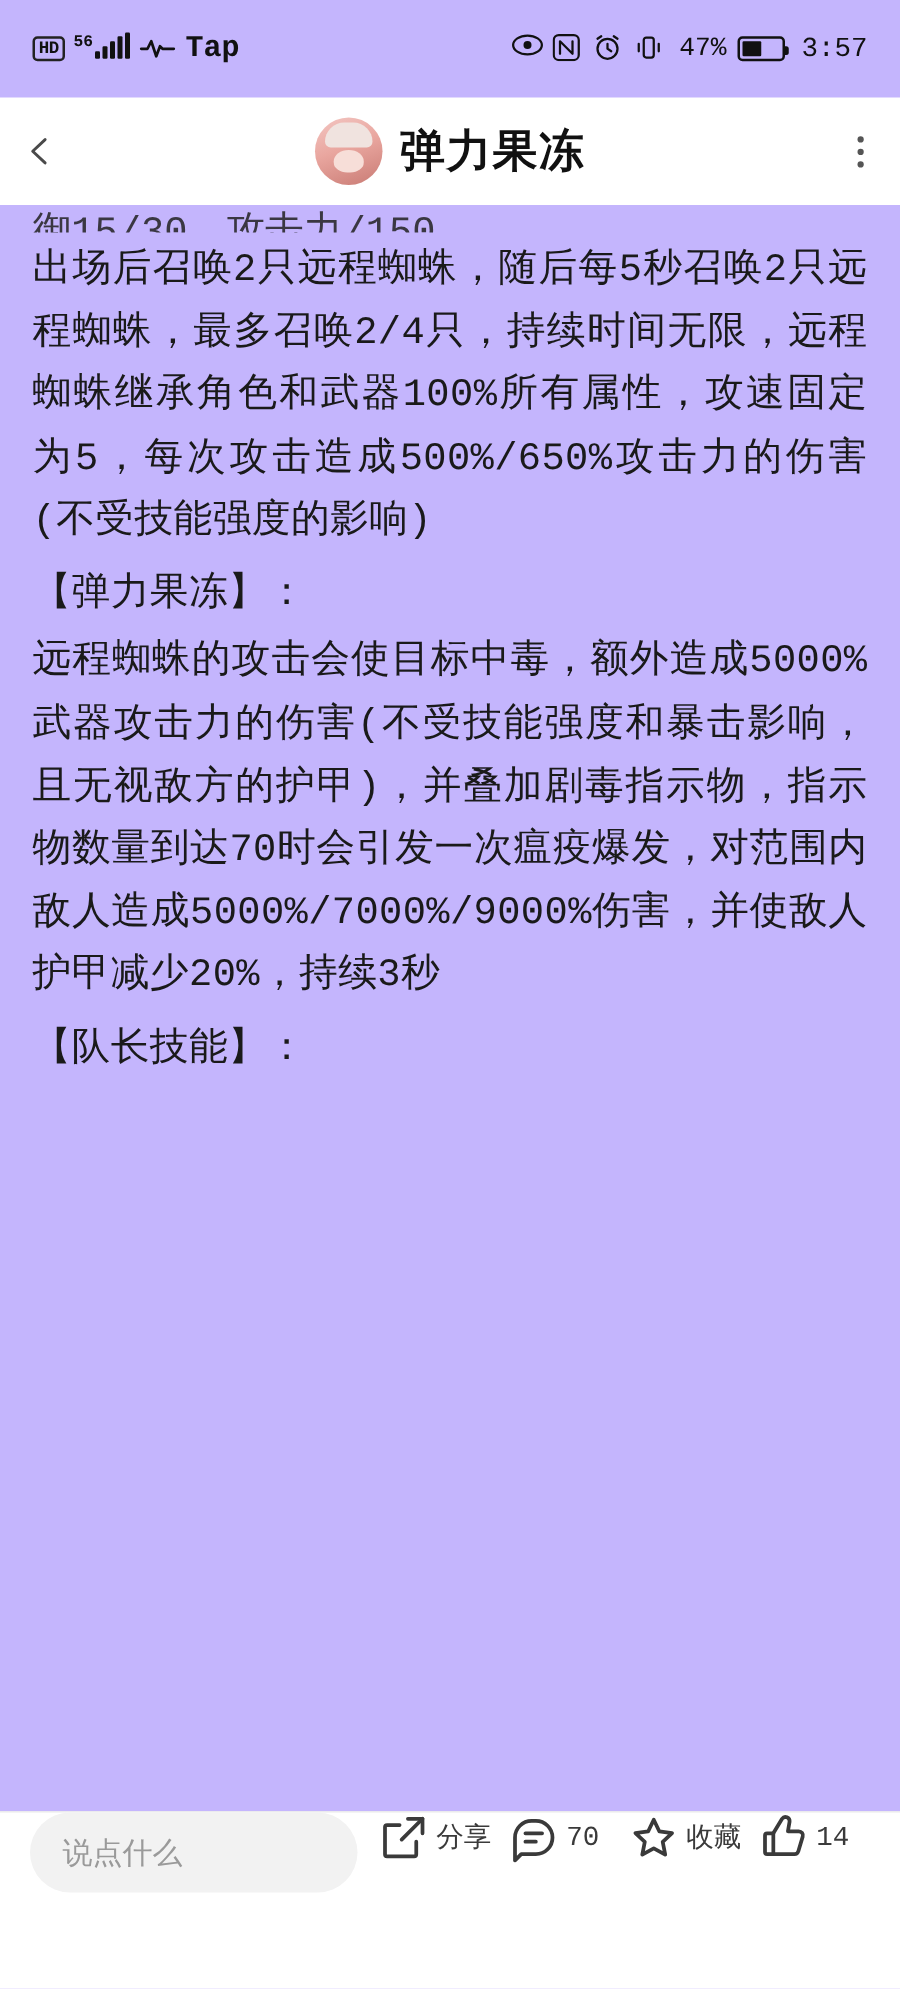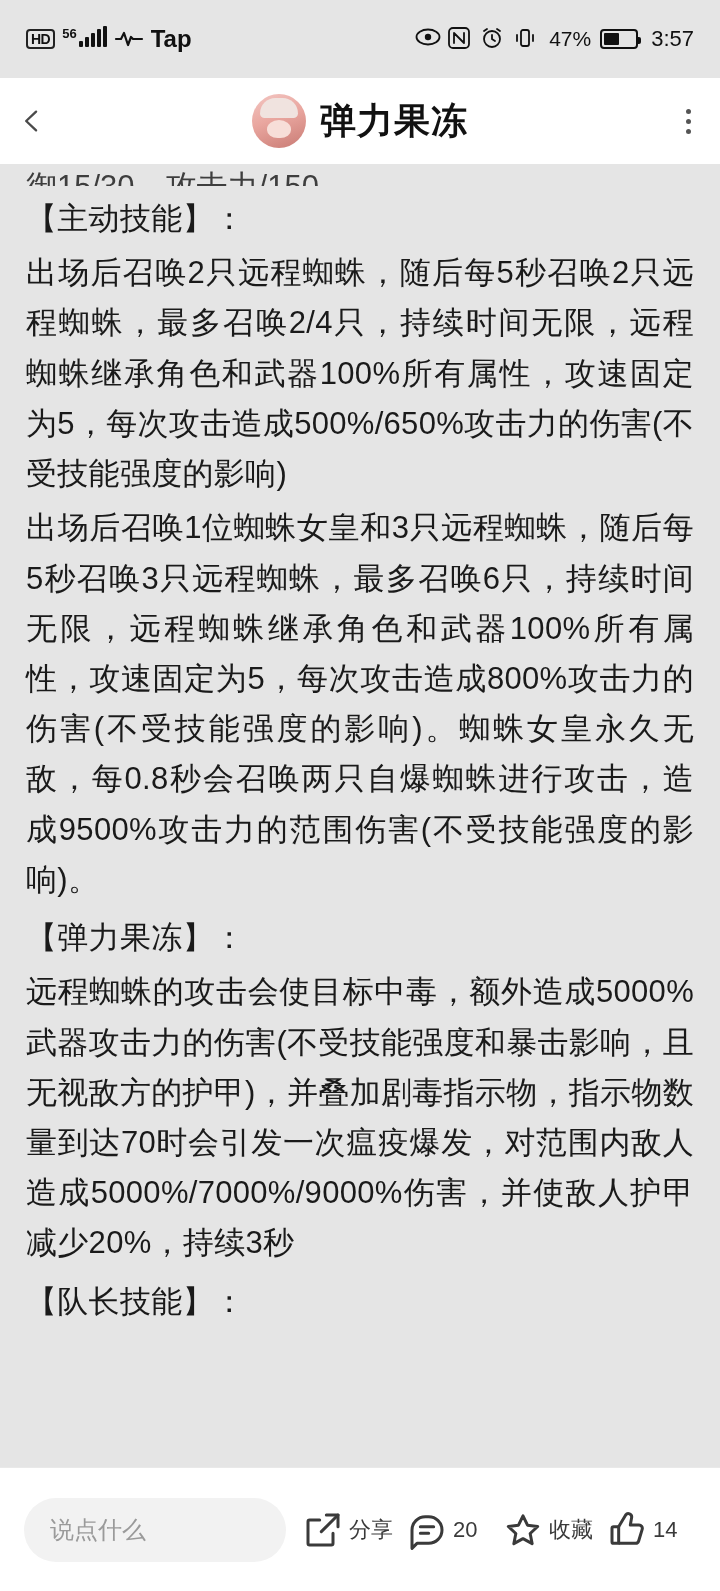--- a/index.html
+++ b/index.html
@@ -7,23 +7,24 @@
     width: 720px;
     height: 1591px;
     background: #ffffff;
     font-family: "Liberation Sans", sans-serif;
     overflow: hidden;
   }
   .phone {
     position: relative;
     width: 720px;
     height: 1591px;
-    background: #e5e5e5;
+    background: #c4b5fd;
     display: flex;
     flex-direction: column;
+    font-family: Liberation Mono, monospace;
   }
 
   
   .status-bar {
     height: 78px;
     display: flex;
     align-items: center;
     padding: 0 26px;
     font-size: 21px;
     color: #111;
@@ -131,25 +132,25 @@
     line-height: 1.62;
     letter-spacing: 0.3px;
     margin-bottom: 4px;
     text-align: justify;
   }
   .para.heading { font-weight: normal; margin-top: 8px; }
 
   
   .bottom-bar {
     flex: 0 0 auto;
-    height: 124px;
+    height: 142px;
     border-top: 1px solid #e9e9e9;
     background: #fff;
     display: flex;
-    align-items: center;
+    align-items: flex-start;
     padding: 0 24px;
     gap: 10px;
   }
   .comment-box {
     width: 262px; height: 64px; border-radius: 32px;
     background: #f2f2f2; display: flex; align-items: center;
     padding: 0 26px; color: #9a9a9a; font-size: 24px;
     flex: 0 0 auto;
   }
   .actions { flex: 1; display: flex; align-items: center; justify-content: space-around; }
@@ -232,23 +233,21 @@
     <div class="more-btn">
       <i></i>
         <i></i>
         <i></i>
     </div>
   </div>
 
   <div class="article">
     <div class="clip-line">御15/30，攻击力/150</div>
 
-    <p class="para heading">【主动技能】：</p>
     <p class="para">出场后召唤2只远程蜘蛛，随后每5秒召唤2只远程蜘蛛，最多召唤2/4只，持续时间无限，远程蜘蛛继承角色和武器100%所有属性，攻速固定为5，每次攻击造成500%/650%攻击力的伤害(不受技能强度的影响)</p>
-    <p class="para">出场后召唤1位蜘蛛女皇和3只远程蜘蛛，随后每5秒召唤3只远程蜘蛛，最多召唤6只，持续时间无限，远程蜘蛛继承角色和武器100%所有属性，攻速固定为5，每次攻击造成800%攻击力的伤害(不受技能强度的影响)。蜘蛛女皇永久无敌，每0.8秒会召唤两只自爆蜘蛛进行攻击，造成9500%攻击力的范围伤害(不受技能强度的影响)。</p>
     <p class="para heading">【弹力果冻】：</p>
     <p class="para">远程蜘蛛的攻击会使目标中毒，额外造成5000%武器攻击力的伤害(不受技能强度和暴击影响，且无视敌方的护甲)，并叠加剧毒指示物，指示物数量到达70时会引发一次瘟疫爆发，对范围内敌人造成5000%/7000%/9000%伤害，并使敌人护甲减少20%，持续3秒</p>
     <p class="para heading">【队长技能】：</p>
   </div>
 
   <div class="bottom-bar">
     <div class="comment-box">说点什么</div>
     <div class="actions">
 
       <div class="action">
@@ -258,21 +257,21 @@
           <path d="M18 14v6a1 1 0 0 1-1 1H4a1 1 0 0 1-1-1V7a1 1 0 0 1 1-1h6" fill="none" stroke="#3a3a3a" stroke-width="1.8" stroke-linecap="round" stroke-linejoin="round"></path>
         </svg>
         <span class="lbl">分享</span>
       </div>
 
       <div class="action">
         <svg viewBox="0 0 24 24">
           <path d="M21 12a8 8 0 0 1-8 8H6l-3 3V12a8 8 0 0 1 8-8h2a8 8 0 0 1 8 8z" fill="none" stroke="#3a3a3a" stroke-width="1.8" stroke-linejoin="round"></path>
           <path d="M8 10h8M8 14h5" stroke="#3a3a3a" stroke-width="1.8" stroke-linecap="round"></path>
         </svg>
-        <span class="lbl">20</span>
+        <span class="lbl">70</span>
       </div>
 
       <div class="action">
         <svg viewBox="0 0 24 24">
           <path d="M12 3.5l2.7 5.6 6.1.8-4.5 4.2 1.2 6.1-5.5-3-5.5 3 1.2-6.1L3.2 9.9l6.1-.8z" fill="none" stroke="#3a3a3a" stroke-width="1.8" stroke-linejoin="round"></path>
         </svg>
         <span class="lbl">收藏</span>
       </div>
 
       <div class="action">

